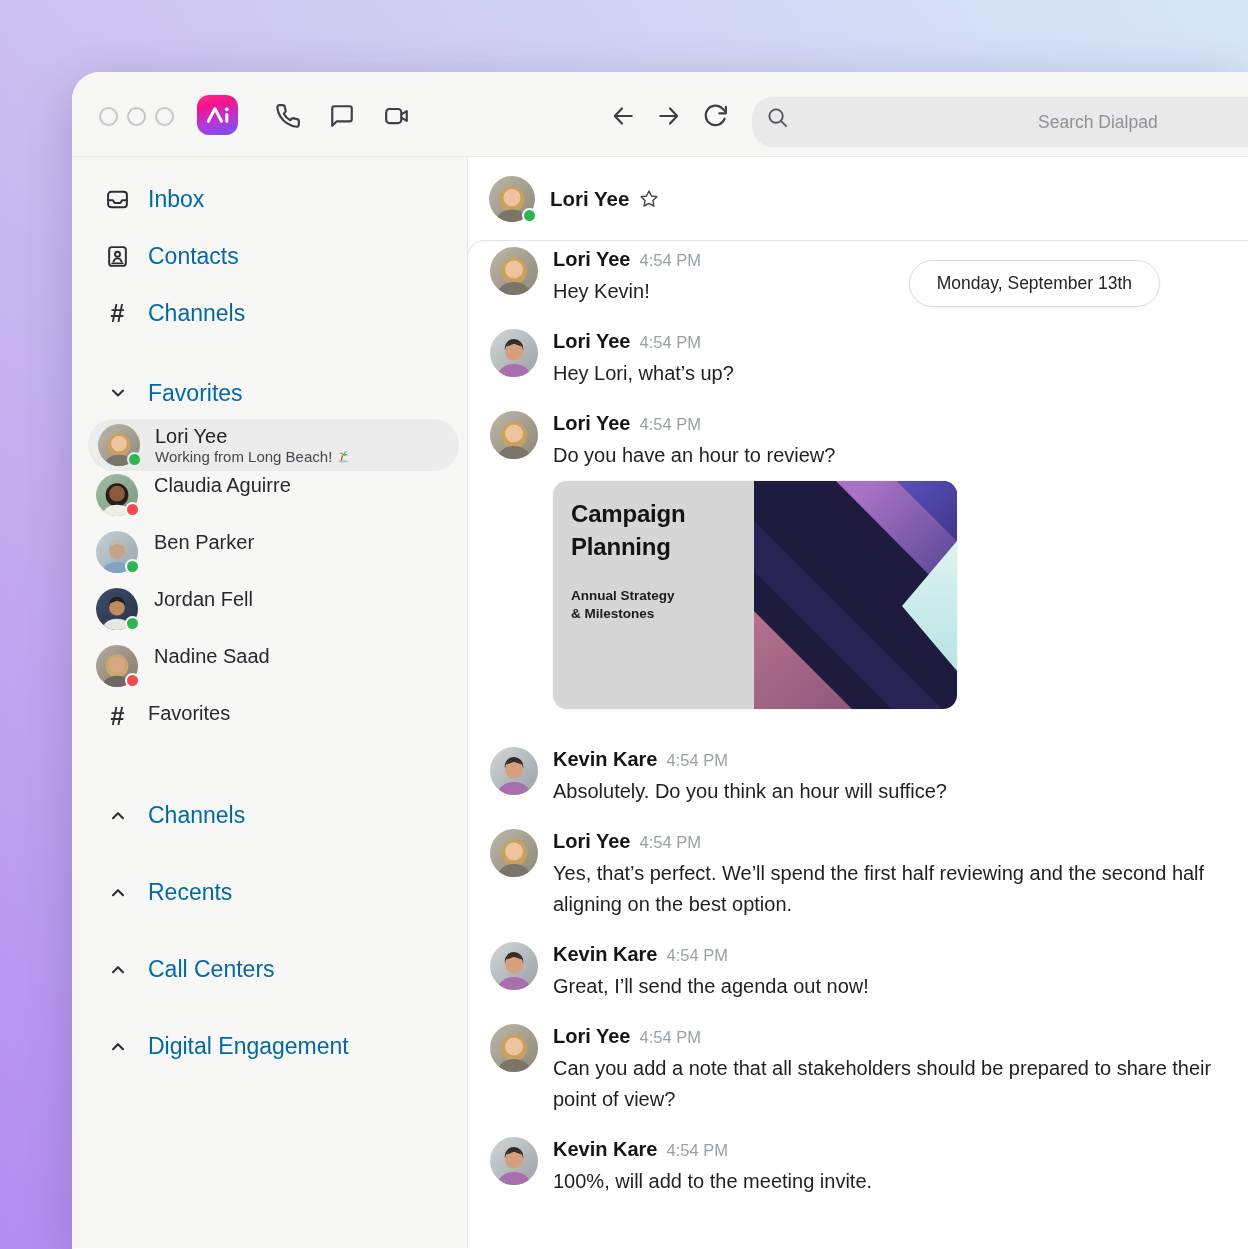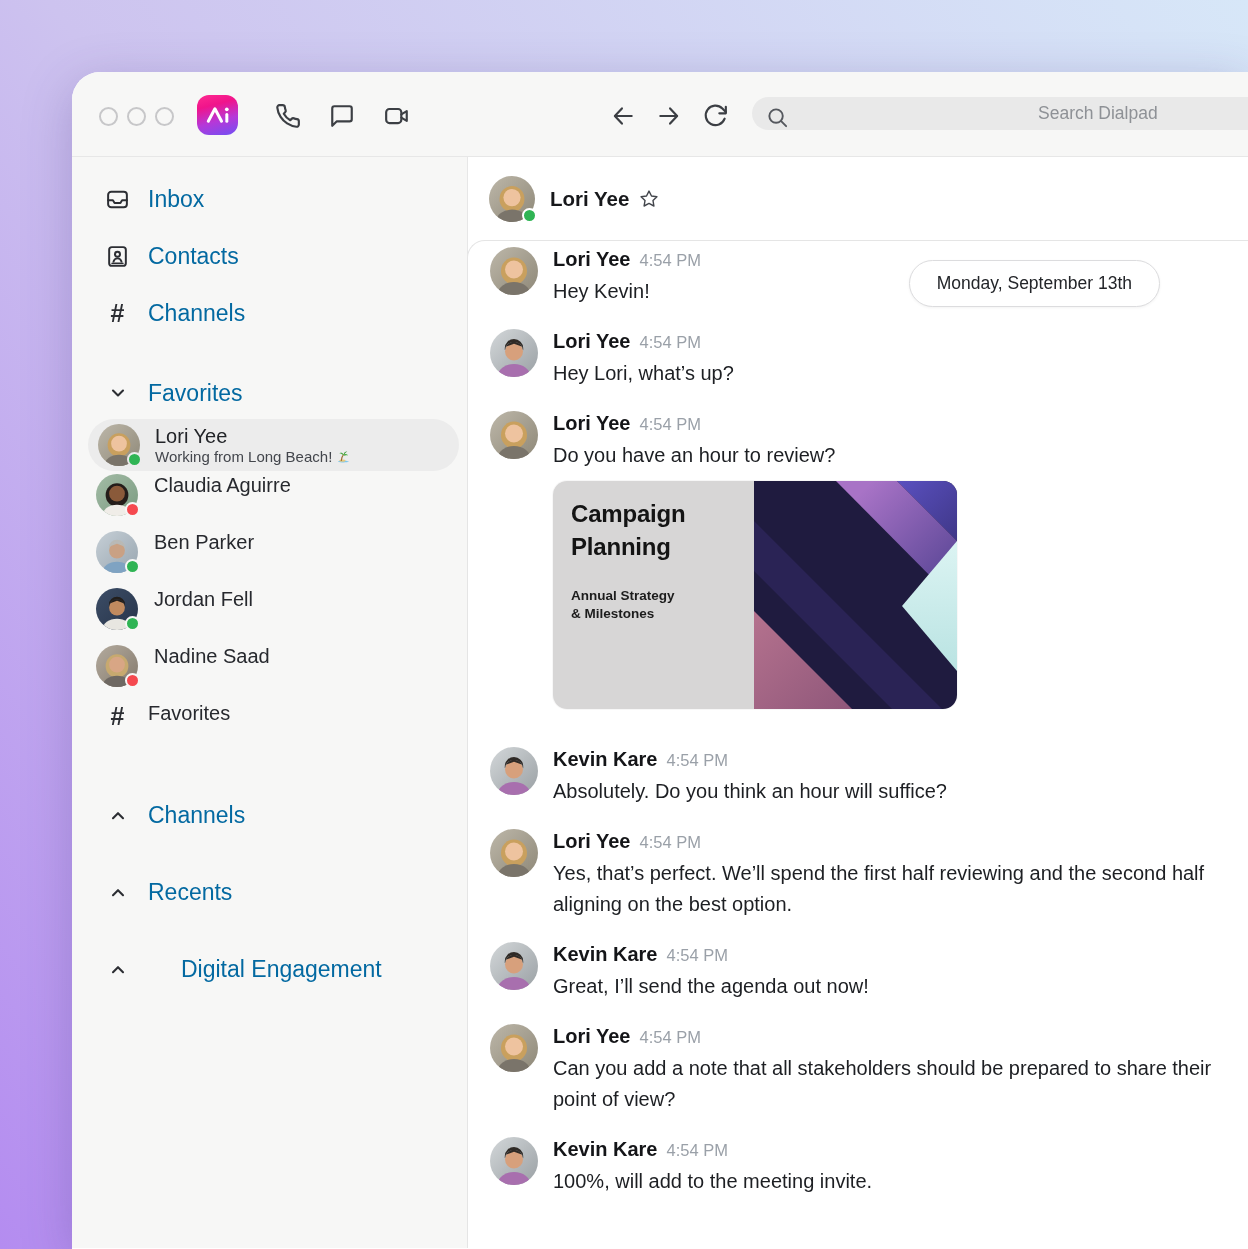--- a/index.html
+++ b/index.html
@@ -21,21 +21,21 @@
   .app-logo {
     position:absolute; left:125px; top:23px; width:41px; height:40px; border-radius:12px;
     background:linear-gradient(165deg,#ff2a90 0%,#f0148b 28%,#b638d8 62%,#7a4df0 95%);
     display:flex; align-items:center; justify-content:center;
   }
   .tb-icon { position:absolute; top:31px; width:26px; height:26px; color:#3c3f44; }
   .tb-icon svg { width:100%; height:100%; stroke:#3c3f44; stroke-width:2; fill:none; stroke-linecap:round; stroke-linejoin:round; }
   .i-phone{ left:203px; } .i-chat{ left:257px; } .i-video{ left:312px; }
   .i-back{ left:538px; } .i-fwd{ left:584px; } .i-refresh{ left:630px; }
   .search-pill {
-    position:absolute; left:680px; top:25px; right:0; height:33px;
+    position:absolute; left:680px; top:25px; right:0; height:50px;
     background:#e9e9e9; border-radius:21px 0 0 21px;
   }
   .search-pill .mag { position:absolute; left:14px; top:9px; width:23px; height:23px; }
   .search-pill .mag svg { width:100%; height:100%; stroke:#55585e; stroke-width:2; fill:none; stroke-linecap:round; }
   .search-pill input {
     position:absolute; inset:0; width:100%; height:100%; border:none; outline:none; background:transparent;
     font-family:inherit; font-size:17.5px; padding-left:286px; color:#3c3f44;
   }
   .search-pill input::placeholder { color:#8e9196; opacity:1; }
   
@@ -325,21 +325,28 @@
               </svg></span>
     <span class="sec-label">Channels</span>
           </div>
           <div class="sec-head section-row" style="margin-top: 0px;">
             <span class="chev">
       <svg viewBox="0 0 20 20" style="stroke:#2c2e33;stroke-width:2.1;fill:none;stroke-linecap:round;stroke-linejoin:round">
                 <polyline points="5 12.2 10 7.2 15 12.2"></polyline>
               </svg></span>
     <span class="sec-label">Recents</span>
           </div>
-          <div class="sec-head section-row" style="margin-top: 0px; gap: 33px;">
+          <div class="sec-head section-row" style="margin-top: 0px;">
+            <span class="chev">
+      <svg viewBox="0 0 20 20" style="stroke:#2c2e33;stroke-width:2.1;fill:none;stroke-linecap:round;stroke-linejoin:round">
+                <polyline points="5 12.2 10 7.2 15 12.2"></polyline>
+              </svg></span>
+    <span class="sec-label">Call Centers</span>
+          </div>
+          <div class="sec-head section-row" style="margin-top: 0px;">
             <span class="chev">
       <svg viewBox="0 0 20 20" style="stroke:#2c2e33;stroke-width:2.1;fill:none;stroke-linecap:round;stroke-linejoin:round">
                 <polyline points="5 12.2 10 7.2 15 12.2"></polyline>
               </svg></span>
     <span class="sec-label">Digital Engagement</span>
           </div>
         </div>
     </div>
 
     <div class="chat">

